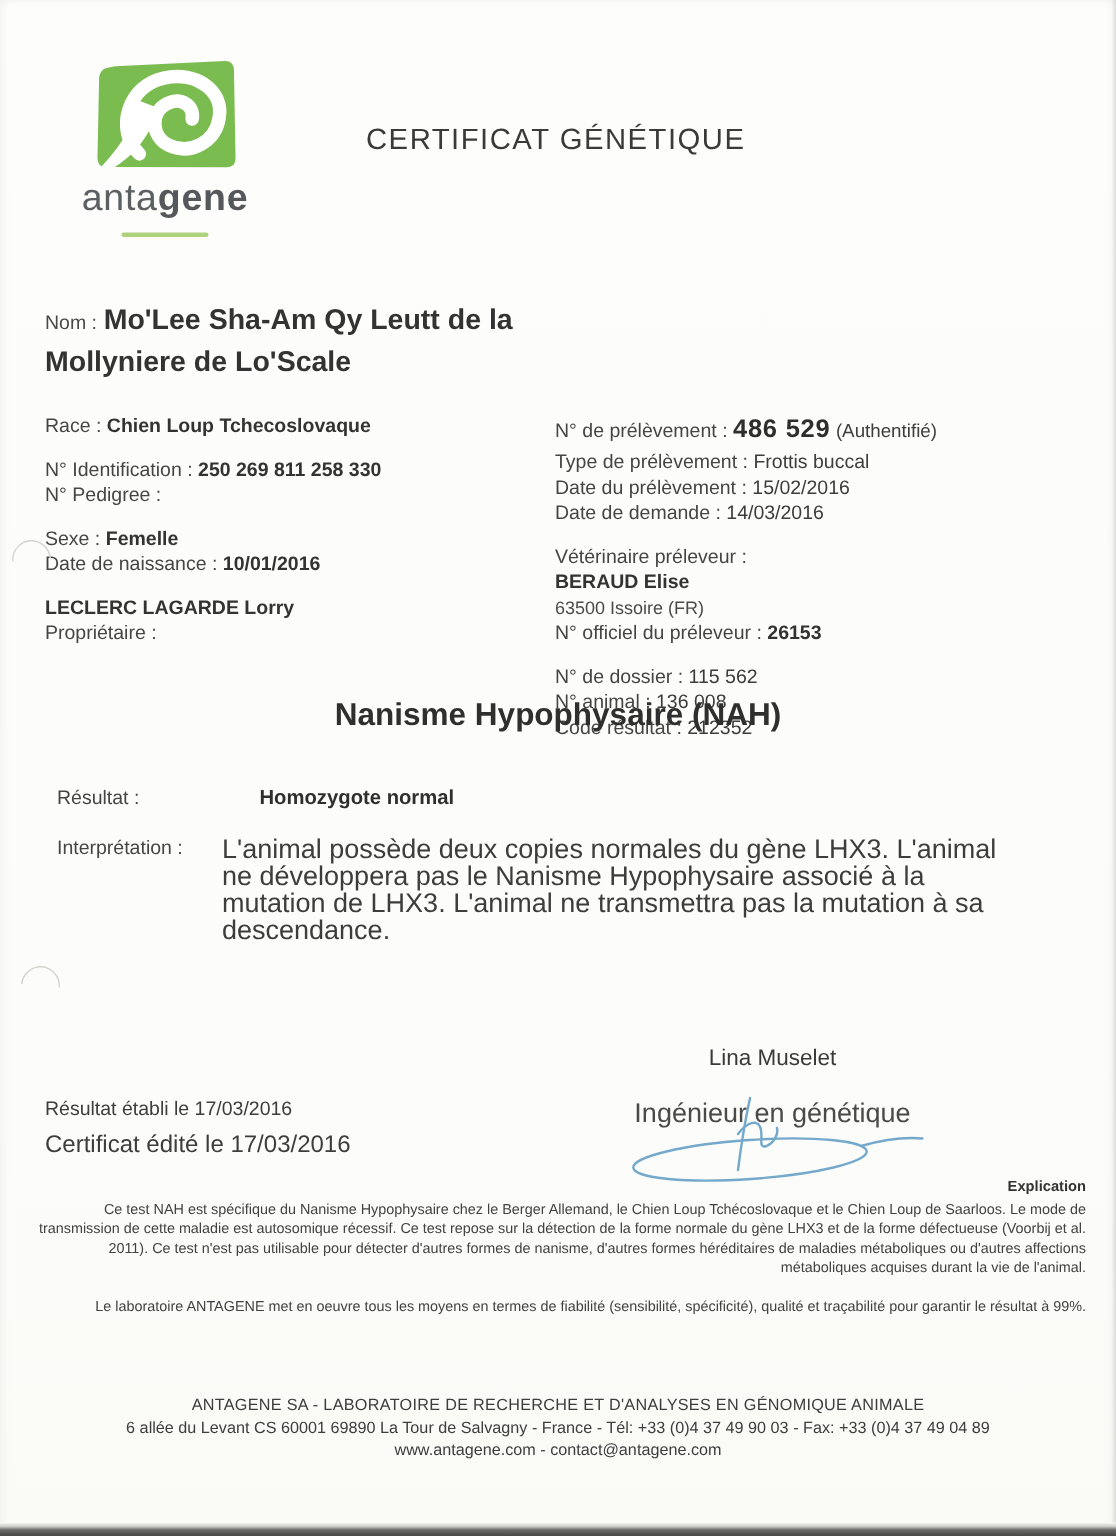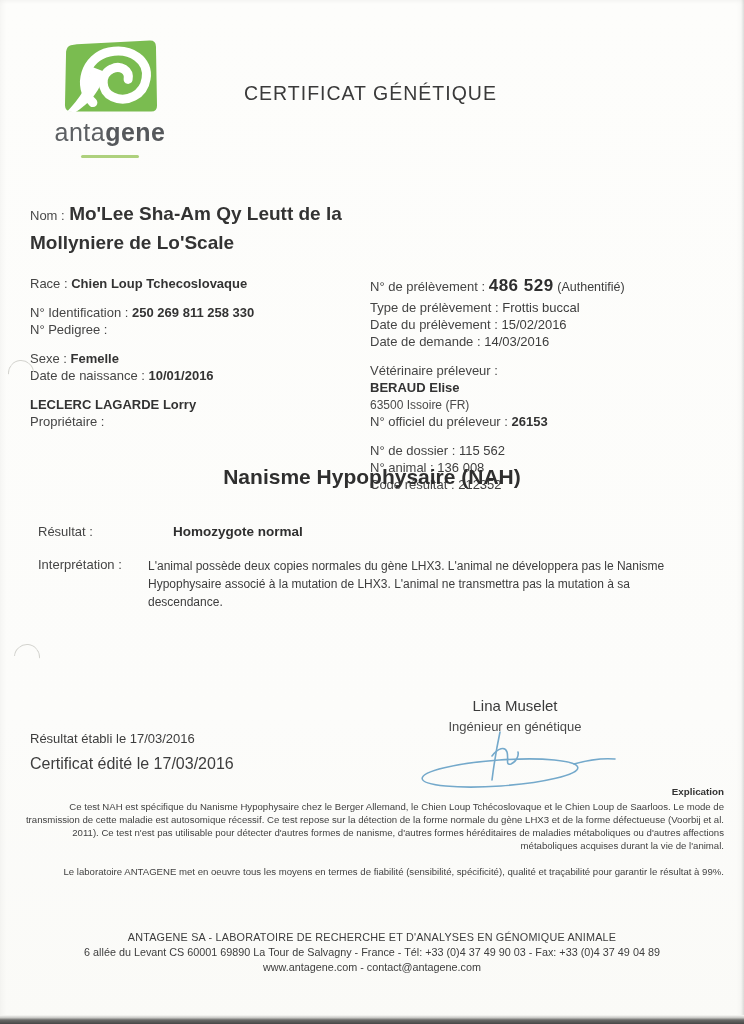--- a/index.html
+++ b/index.html
@@ -45,26 +45,26 @@
   .prel-note{font-size:12.5px;color:#3d3d3d;}
   .vet-addr{font-size:12px;color:#4a4a4a;}
 
   
   .test-title{left:0;top:465px;width:744px;text-align:center;font-size:21px;font-weight:700;color:#2f2f2f;}
   .result-row{left:38px;top:524px;width:680px;display:flex;gap:25px;}
   .result-label{width:110px;font-size:13px;color:#454545;flex:none;}
   .result-value{font-size:13.5px;font-weight:700;color:#2f2f2f;}
   .interp-row{left:38px;top:557px;width:660px;display:flex;}
   .interp-label{width:110px;font-size:13px;color:#454545;flex:none;}
-  .interp-text{font-size:12px;line-height:18px;color:#3d3d3d;width:530px;}
+  .interp-text{font-size:18px;line-height:18px;color:#3d3d3d;width:530px;}
 
   
   .sig-block{left:400px;top:697px;width:230px;text-align:center;}
   .sig-name{font-size:15px;color:#3a3a3a;}
-  .sig-title{font-size:13px;color:#4a4a4a;margin-top:5px;}
+  .sig-title{font-size:18px;color:#4a4a4a;margin-top:18px;}
   .sig-svg{left:408px;top:726px;}
 
   .date-line1{left:30px;top:731px;font-size:13px;color:#3d3d3d;}
   .date-line2{left:30px;top:755px;font-size:16px;color:#3d3d3d;}
 
   
   .expl-block{left:22px;top:786px;width:702px;text-align:right;}
   .expl-heading{font-size:9.8px;font-weight:700;color:#333;margin-bottom:3px;}
   .expl-body{font-size:9.6px;line-height:13px;color:#424242;}
   .expl-guarantee{font-size:9.6px;line-height:13px;color:#424242;margin-top:13px;}

